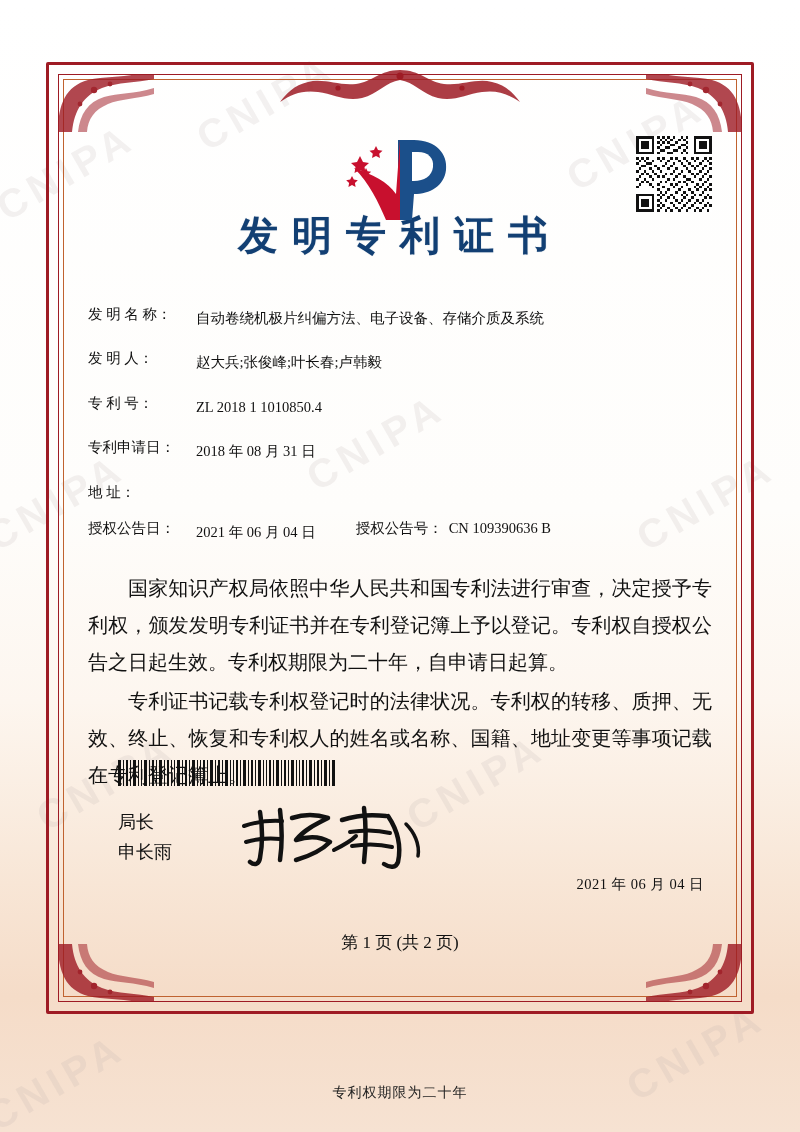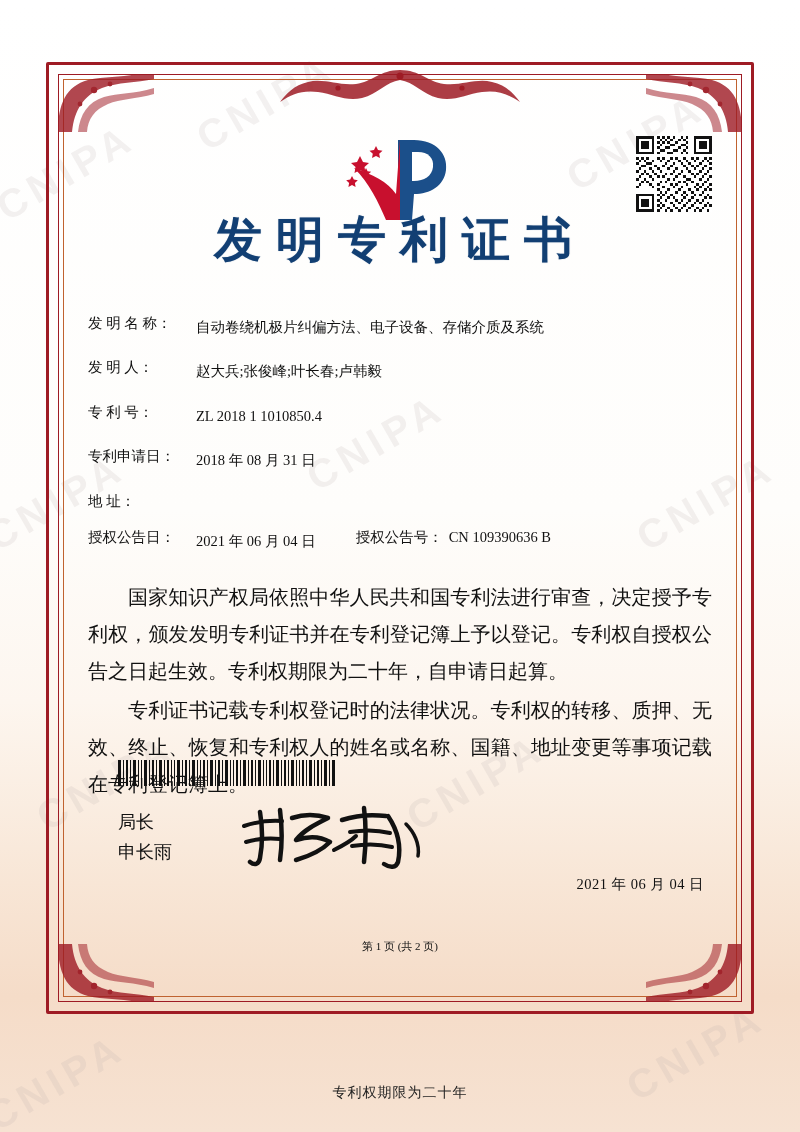--- a/index.html
+++ b/index.html
@@ -103,21 +103,21 @@
     position: absolute;
     left: 50%;
     top: 22px;
     margin-left: -70px;
     width: 140px;
     height: 92px;
   }
   .title {
     text-align: center;
     margin-top: 96px;
-    font-size: 48px;
+    font-size: 40px;
     font-weight: bold;
     letter-spacing: 14px;
     color: #123f73;
     font-family: "DejaVu Serif", serif;
     text-shadow: 0 0 1px rgba(18,63,115,0.4);
   }
 
   .fields {
     margin-top: 44px;
     font-size: 14.5px;
@@ -188,21 +188,21 @@
     font-size: 14.5px;
     color: #111;
     letter-spacing: 0.5px;
   }
   .page-num {
     position: absolute;
     left: 0;
     right: 0;
     bottom: 28px;
     text-align: center;
-    font-size: 11px;
+    font-size: 17px;
     color: #111;
     margin-top: 16px;
   }
   .footer-note {
     position: absolute;
     left: 0;
     right: 0;
     bottom: 30px;
     text-align: center;
     font-size: 14px;

